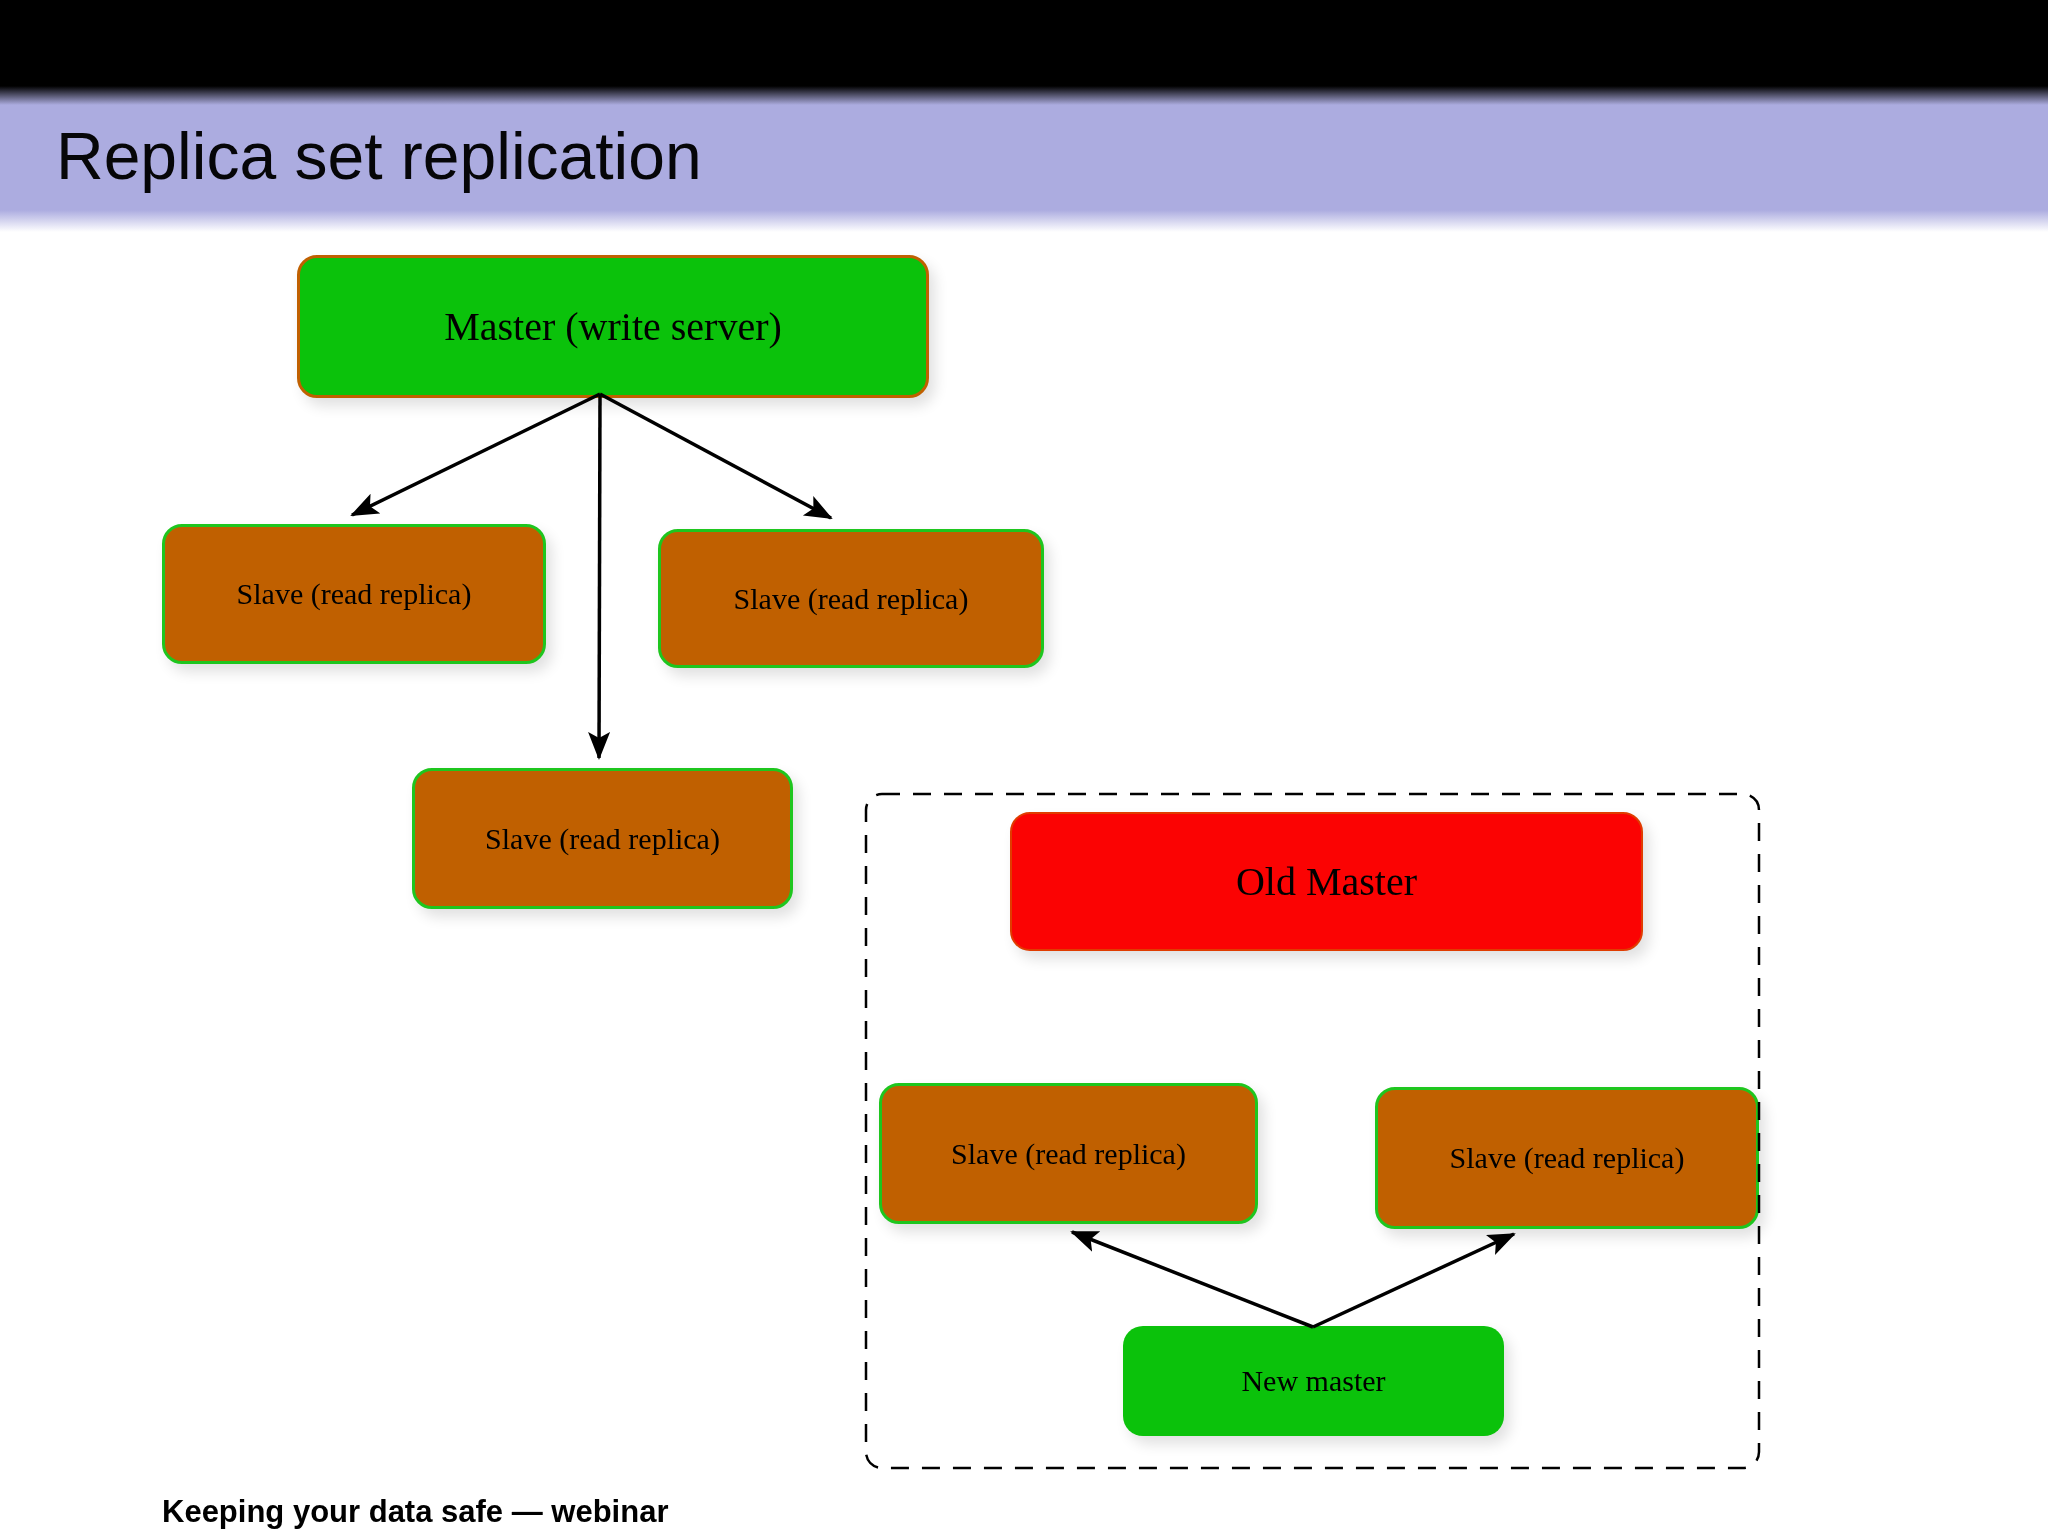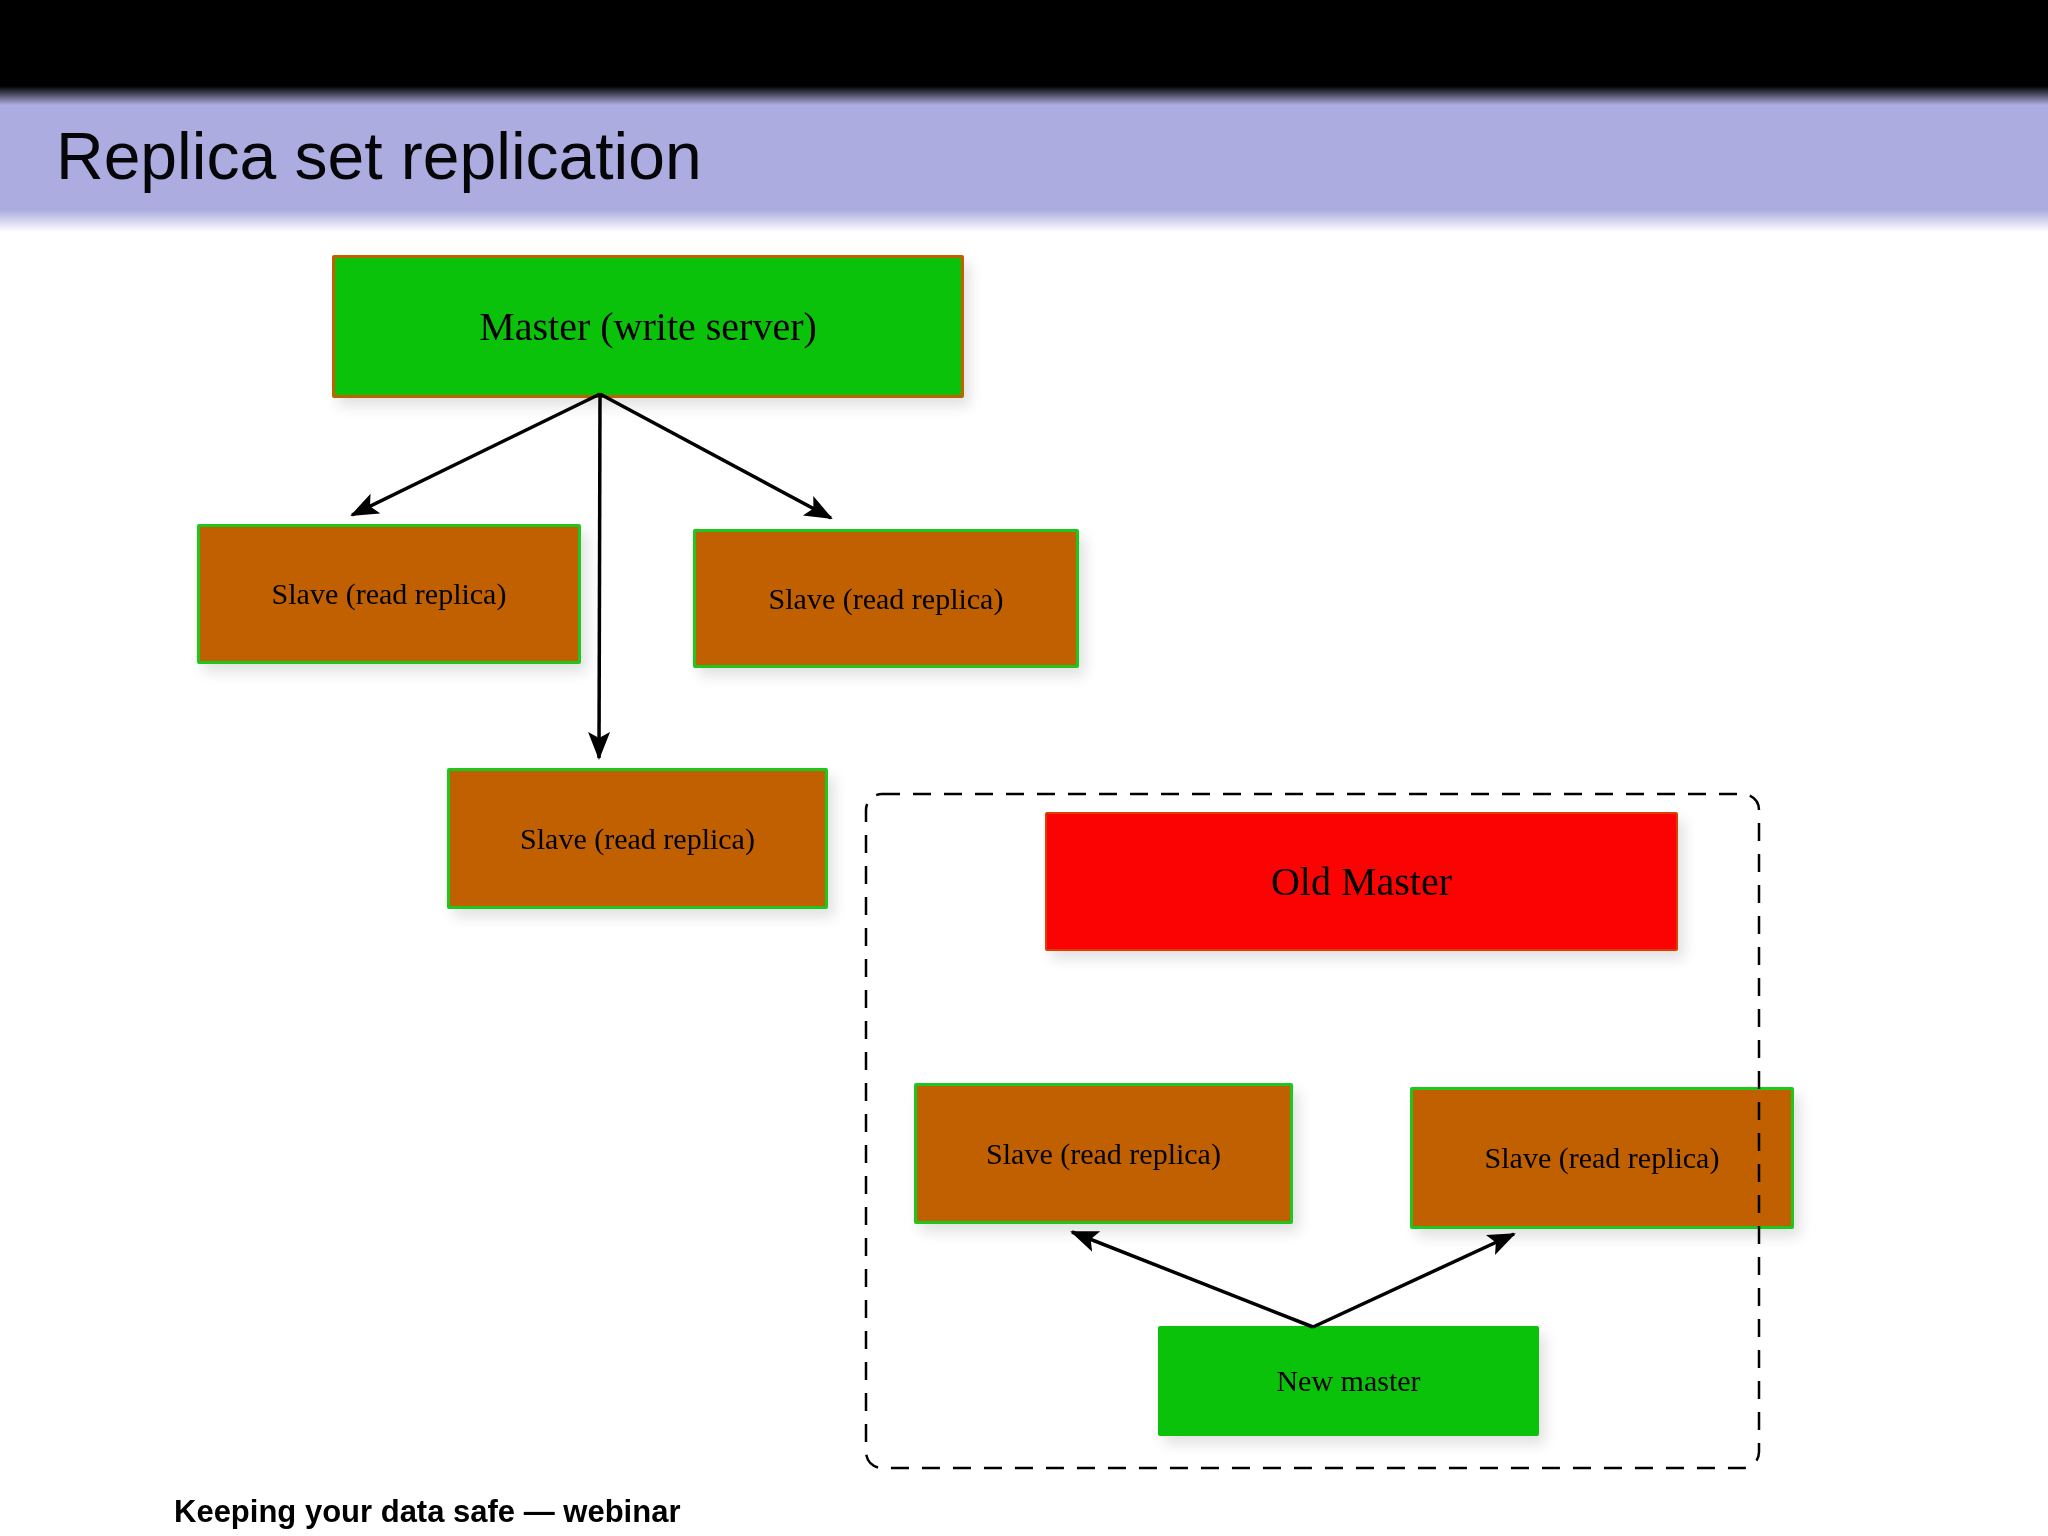--- a/index.html
+++ b/index.html
@@ -29,26 +29,25 @@
     position: absolute; left: 48px; top: 110px; margin: 8px;
     font-size: 66px; font-weight: 500; color: #060608;
     font-family: "Liberation Sans", sans-serif;
     letter-spacing: 0px; white-space: nowrap;
   }
 
   
   .node {
     position: absolute;
     display: flex; align-items: center; justify-content: center;
-    border-radius: 2px;
+    border-radius: 20px;
     font-family: "Liberation Serif", serif;
     color: #000;
     box-shadow: 6px 8px 14px rgba(0,0,0,0.12);
     text-align: center;
-    margin-left: 35px;
   }
   .node-label { display: block; }
   .big   { font-size: 40px; }
   .small { font-size: 30px; }
 
   .green { background: var(--master-green, #00c400); border: 3px solid var(--master-border-orange, #c06000); }
   .brown { background: var(--slave-brown, #c06000); border: 3px solid var(--slave-border-green, #1ec61e); }
   .red   { background: var(--old-master-red, #fb0000); border: 2px solid var(--old-master-border, #e03c00); }
 
   #n-master    { left: 297px;  top: 255px;  width: 626px; height: 137px; }
@@ -63,21 +62,21 @@
   
   .overlay {
     position: absolute; left: 0; top: 0; width: 2048px; height: 1536px;
     pointer-events: none;
   }
   .overlay line { stroke: var(--arrow-black, #000); stroke-width: 3.5px; }
   .overlay rect { stroke: var(--arrow-black, #000); }
 
   
   .footer {
-    position: absolute; left: 174px; top: 1494px;
+    position: absolute; left: 162px; top: 1494px;
     font-size: 31px; font-weight: bold; color: #000;
     font-family: "Liberation Sans", sans-serif;
     white-space: nowrap;
   }
 </style>
 </head>
 <body>
 
 <div class="slide">
 

